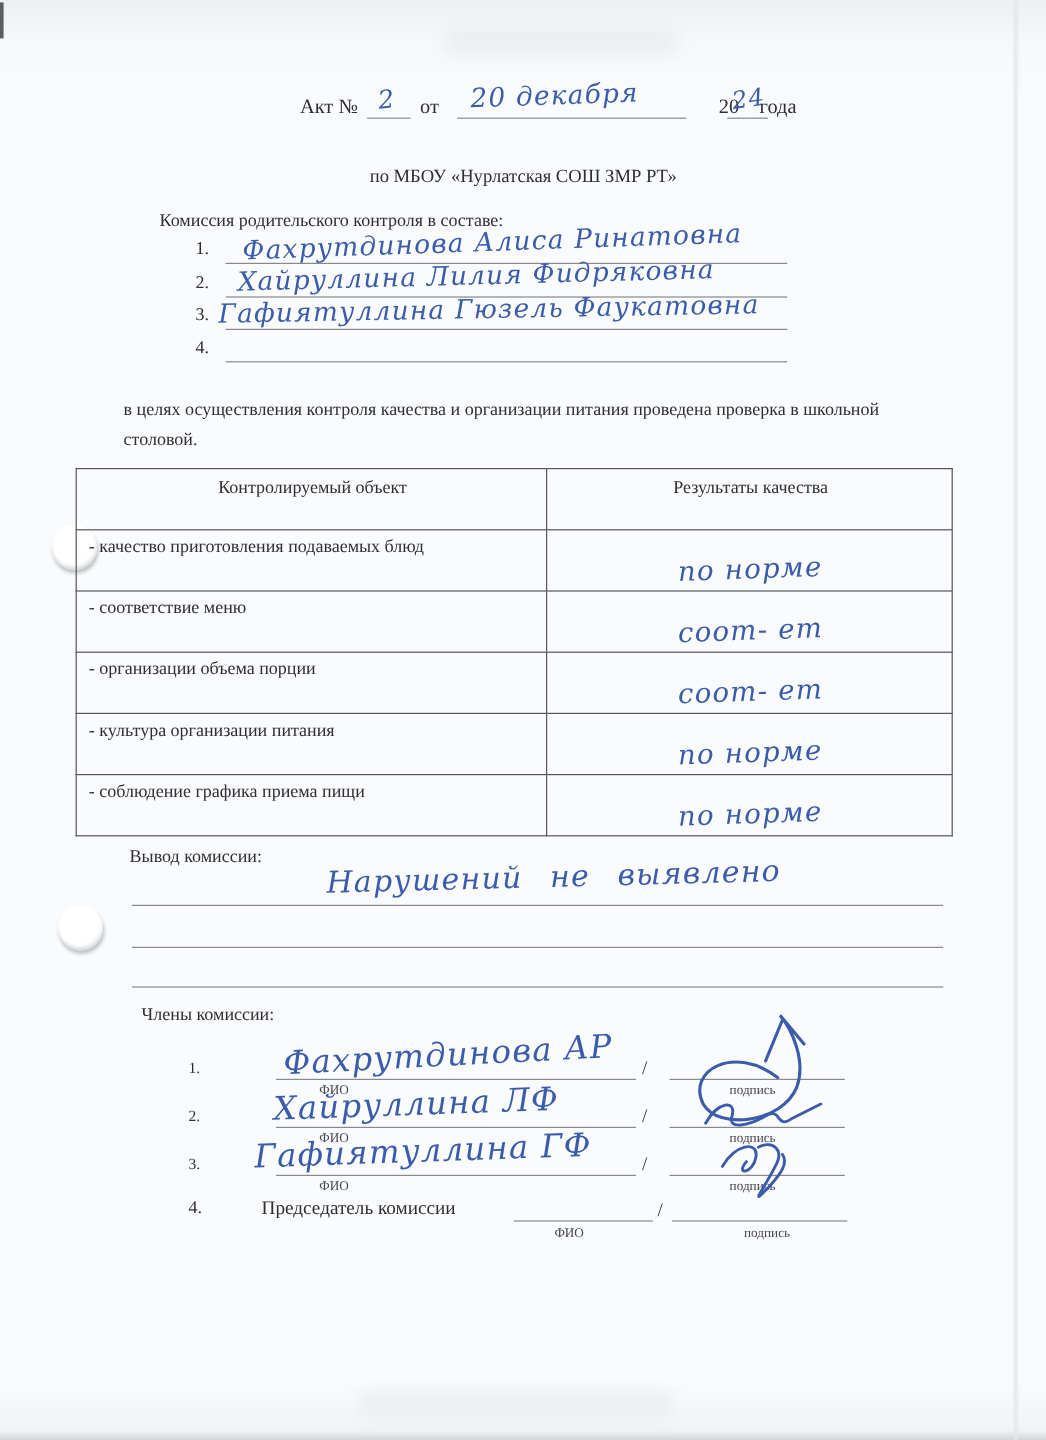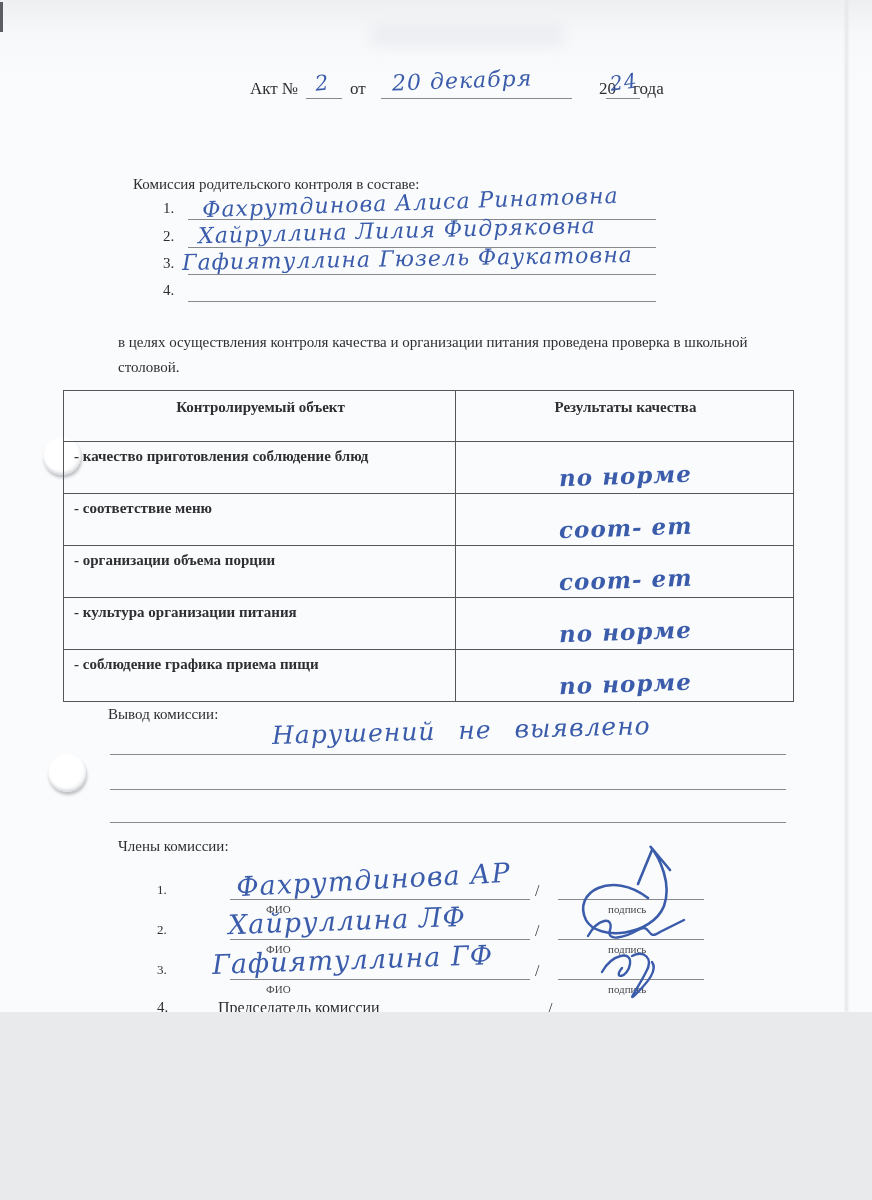--- a/index.html
+++ b/index.html
@@ -1,34 +1,34 @@
 <!DOCTYPE html>
 <html><head>
 <meta charset="utf-8">
 <style>
   html,body{margin:0;padding:0;background:#e9eaec;}
   .page{
-    position:relative;width:872px;height:1012px;margin:0 auto;overflow:hidden;
+    position:relative;width:872px;height:1200px;margin:0 auto;overflow:hidden;
     background:linear-gradient(180deg,#edeff1 0px,#f7f8fa 34px,#fafbfc 90px,#fafbfc 1150px,#f1f3f5 1192px,#d3d6d9 1200px);
     font-family:"Liberation Serif",serif;color:#2e2e33;
   }
   .abs{position:absolute;}
   .print{font-family:"Liberation Serif",serif;color:#2e2e33;}
   .hw{
     font-family:"DejaVu Serif",serif;font-style:italic;color:#3a5cab;
     white-space:nowrap;letter-spacing:1px;
   }
   .uline{border-bottom:1px solid #87898d;height:1px;}
   .label-small{font-size:11px;color:#46474c;}
   table.ctrl{
     border-collapse:collapse;table-layout:fixed;width:730px;
   }
   table.ctrl td{
     border:1px solid #55565a;vertical-align:top;
-    font-size:15px;padding:6px 8px 4px 10px;font-weight:bold;
+    font-size:15px;padding:6px 8px 4px 10px;
   }
   table.ctrl td.hdr{text-align:center;padding-top:8px;height:38px;}
   table.ctrl td.res{text-align:center;}
   .hw-res{display:inline-block;font-size:23px;transform:rotate(-2deg);margin-top:14px;}
   .hole{
     position:absolute;width:38px;height:38px;border-radius:50%;
     background:radial-gradient(circle at 45% 40%, #ffffff 55%, #f2f3f5 70%, #e2e4e7 100%);
     box-shadow:1px 3px 3px rgba(120,125,132,.45), inset 0 -2px 2px rgba(150,155,160,.25);
   }
   .smudge{position:absolute;background:#e2e5ea;filter:blur(7px);border-radius:6px;}
@@ -52,52 +52,53 @@
   <div class="abs hw" style="left:315px;top:71px;font-size:21px;transform:rotate(-6deg);">2</div>
   <div class="abs uline" style="left:306px;top:97px;width:36px;"></div>
   <div class="abs print" style="left:350px;top:79px;font-size:17px;">от</div>
   <div class="abs uline" style="left:381px;top:97px;width:191px;"></div>
   <div class="abs hw" style="left:392px;top:68px;font-size:22px;transform:rotate(-2deg);">20 декабря</div>
   <div class="abs print" style="left:599px;top:79px;font-size:17px;">20</div>
   <div class="abs hw" style="left:610px;top:70px;font-size:20px;transform:rotate(-8deg);">24</div>
   <div class="abs uline" style="left:606px;top:97px;width:34px;"></div>
   <div class="abs print" style="left:633px;top:79px;font-size:17px;">года</div>
 
+  <div class="abs print" style="left:0;top:139px;width:872px;text-align:center;font-size:15.5px;">по МБОУ «Нурлатская СОШ ЗМР РТ»</div>
 
   <div class="abs print" style="left:133px;top:176px;font-size:15px;">Комиссия родительского контроля в составе:</div>
 
   <div class="abs print" style="left:163px;top:200px;font-size:15px;">1.</div>
   <div class="abs uline" style="left:188px;top:218px;width:468px;"></div>
   <div class="abs hw" style="left:202px;top:190px;font-size:22px;transform:rotate(-2deg);">Фахрутдинова Алиса Ринатовна</div>
 
   <div class="abs print" style="left:163px;top:228px;font-size:15px;">2.</div>
   <div class="abs uline" style="left:188px;top:246px;width:468px;"></div>
   <div class="abs hw" style="left:198px;top:218px;font-size:22px;transform:rotate(-1.5deg);">Хайруллина Лилия Фидряковна</div>
 
   <div class="abs print" style="left:163px;top:255px;font-size:15px;">3.</div>
   <div class="abs uline" style="left:188px;top:273px;width:468px;"></div>
   <div class="abs hw" style="left:182px;top:246px;font-size:22px;transform:rotate(-1deg);">Гафиятуллина Гюзель Фаукатовна</div>
 
   <div class="abs print" style="left:163px;top:282px;font-size:15px;">4.</div>
   <div class="abs uline" style="left:188px;top:300px;width:468px;"></div>
 
-  <div class="abs print" style="left:118px;top:330px;width:648px;font-size:15px;line-height:1.65;">в  целях осуществления контроля  качества  и организации  питания проведена проверка в школьной столовой.</div>
+  <div class="abs print" style="left:103px;top:330px;width:648px;font-size:15px;line-height:1.65;">в  целях осуществления контроля  качества  и организации  питания проведена проверка в школьной столовой.</div>
 
   <table class="ctrl abs" style="left:63px;top:390px;">
     <colgroup>
         <col style="width:392px">
         <col style="width:338px">
       </colgroup>
     <tbody>
         <tr style="height:47px;">
       <td class="hdr">Контролируемый объект</td>
       <td class="hdr">Результаты качества</td>
     </tr>
     <tr style="height:49px;">
-      <td>- качество приготовления соблюдение блюд</td>
+      <td>- качество приготовления подаваемых блюд</td>
       <td class="res"><span class="hw hw-res">по норме</span></td>
     </tr>
     <tr style="height:48px;">
       <td>- соответствие меню</td>
       <td class="res"><span class="hw hw-res">соот- ет</span></td>
     </tr>
     <tr style="height:49px;">
       <td>- организации объема порции</td>
       <td class="res"><span class="hw hw-res">соот- ет</span></td>
     </tr>

